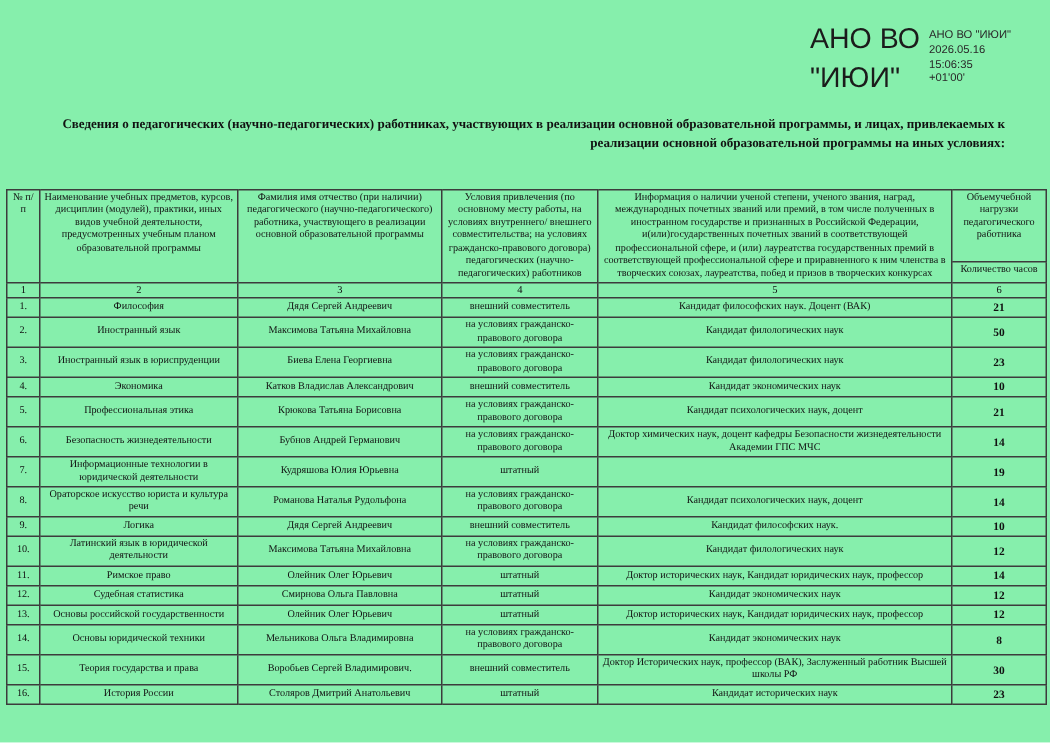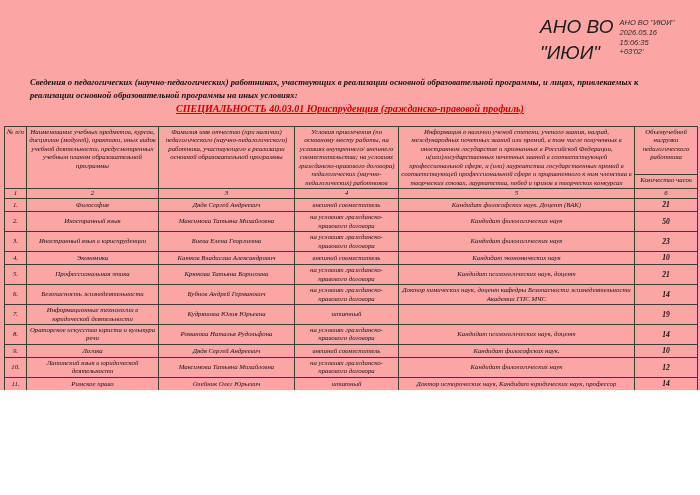--- a/index.html
+++ b/index.html
@@ -1,23 +1,22 @@
 <!DOCTYPE html>
 <html><head>
 <meta charset="utf-8">
 <style>
   html,body { margin:0; padding:0; background:#ffffff; }
   #page {
     position:relative;
-    width:700px; height:390px;
-    background:#fca5a5;
+    width:700px; height:495px;
+    background:#86efac;
     font-family:"Liberation Serif", serif;
     color:#1a1a1a;
     overflow:hidden;
-    font-style:italic;
   }
 
   
   .sig-block {
     position:absolute; top:14px; left:540px;
     display:flex; align-items:flex-start;
     font-family:"Liberation Sans", sans-serif;
   }
   .big-org {
     font-size:19px; line-height:1.35; color:#1b1b1b;
@@ -25,21 +24,21 @@
   }
   .stamp {
     margin-left:6px; margin-top:4px;
     font-size:7.5px; line-height:1.3; color:#2a2a2a;
     white-space:nowrap;
   }
 
   
   .title {
     position:absolute; top:76px; left:30px; right:30px;
-    text-align:left; font-weight:bold;
+    text-align:right; font-weight:bold;
     font-size:8.7px; line-height:1.45; color:#111;
   }
   .specialty {
     position:absolute; top:103px; left:30px; right:30px;
     text-align:center; font-weight:bold;
     font-size:10px; color:#cc0000; text-decoration:underline;
   }
 
   
   .tbl-wrap { position:absolute; top:126px; left:4px; }
@@ -67,27 +66,26 @@
 
   <div class="sig-block">
     <div class="big-org">
       <div>АНО ВО</div>
       <div>"ИЮИ"</div>
     </div>
     <div class="stamp">
       <div>АНО ВО "ИЮИ"</div>
       <div>2026.05.16</div>
       <div>15:06:35</div>
-      <div>+03'02'</div>
+      <div>+01'00'</div>
     </div>
   </div>
 
   <div class="title">Сведения о педагогических (научно-педагогических) работниках, участвующих в реализации основной образовательной программы, и лицах, привлекаемых к реализации основной образовательной программы на иных условиях:</div>
 
-  <div class="specialty">СПЕЦИАЛЬНОСТЬ 40.03.01 Юриспруденция (гражданско-правовой профиль)</div>
 
   <div class="tbl-wrap">
     <table>
       <colgroup>
         <col style="width:22px">
         <col style="width:132px">
         <col style="width:136px">
         <col style="width:104px">
         <col style="width:236px">
         <col style="width:63px">

